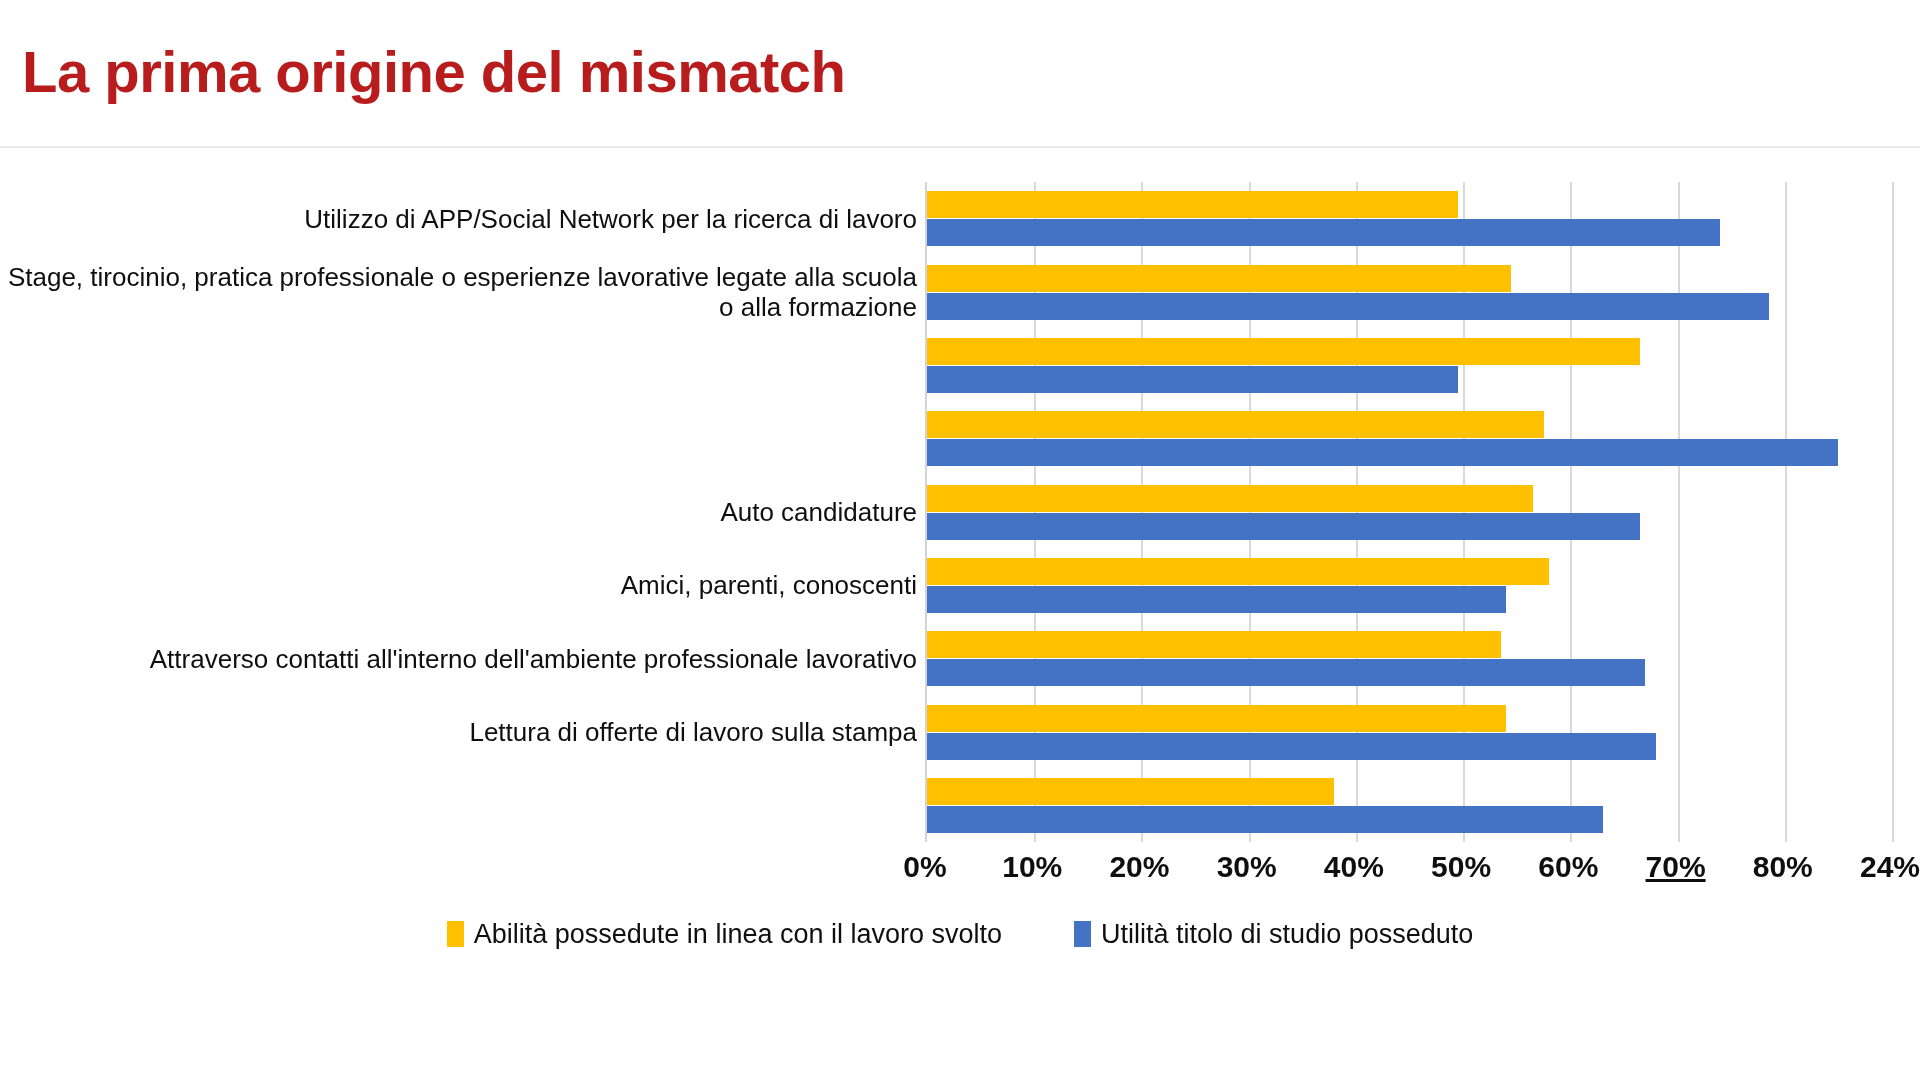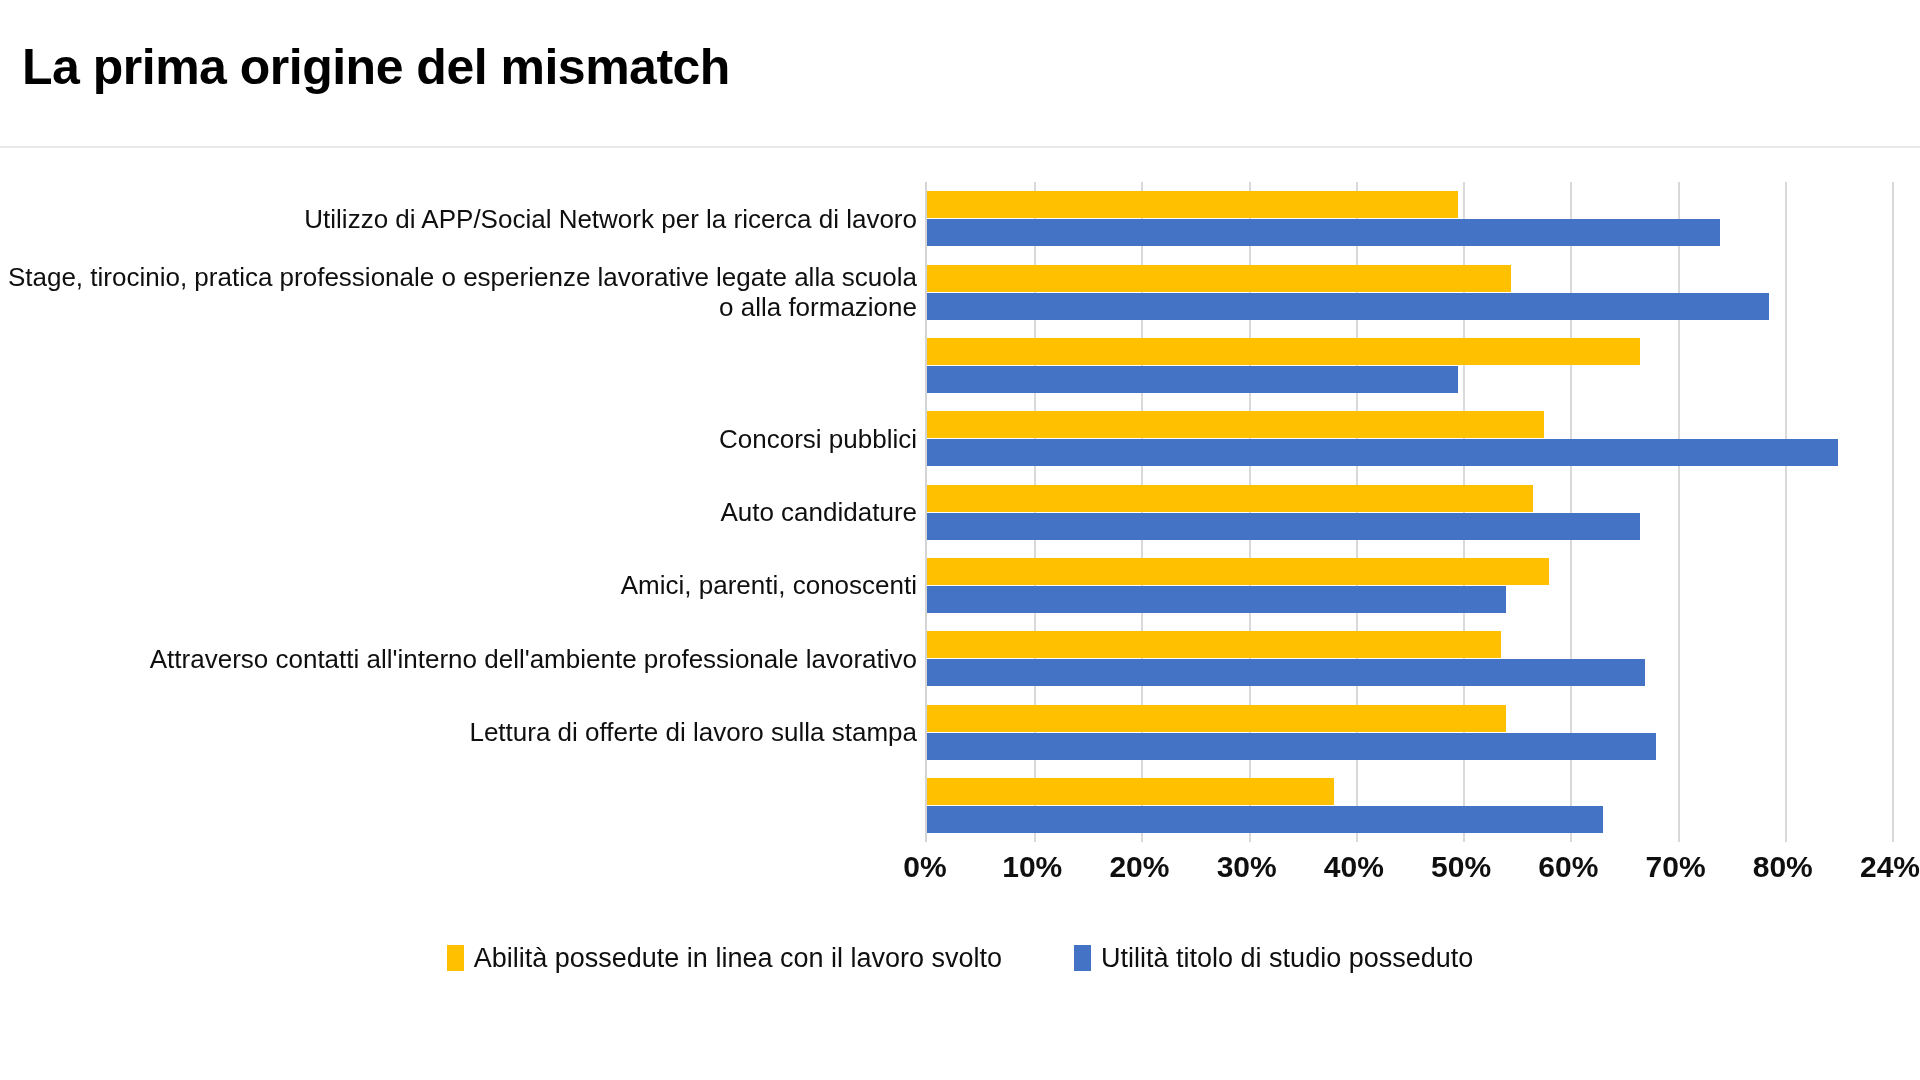--- a/index.html
+++ b/index.html
@@ -23,23 +23,23 @@
     top: 0;
     width: 1920px;
     height: 148px;
     border-bottom: 2px solid #e9e9e9;
     box-sizing: border-box;
   }
   .slide-title {
     position: absolute;
     left: 22px;
     top: 38px;
-    font-size: 50px;
+    font-size: 58px;
     font-weight: bold;
-    color: #000000;
+    color: #b91c1c;
     letter-spacing: -0.5px;
     white-space: nowrap;
     font-family: "Liberation Sans", sans-serif;
   }
 
   
   .chart-area {
     position: absolute;
     left: 0;
     top: 150px;
@@ -117,21 +117,21 @@
     font-weight: bold;
     color: #0f0f0f;
     white-space: nowrap;
     font-family: "Liberation Sans", sans-serif;
   }
 
   
   .legend {
     position: absolute;
     left: 0;
-    top: 783px;
+    top: 759px;
     width: 1920px;
     height: 50px;
     display: flex;
     align-items: center;
     justify-content: center;
     gap: 72px;
   }
   .legend-item {
     display: flex;
     align-items: center;
@@ -157,23 +157,20 @@
 </div>
 
 <div class="chart-area">
 
   <div class="cat-col">
       <div class="cat-row" style="top: -2.83333px; height: 79px; align-items: center;">
         <span>Utilizzo di APP/Social Network per la ricerca di lavoro</span>
       </div>
       <div class="cat-row" style="top: 70.5px; height: 79px;">
         <span>Stage, tirocinio, pratica professionale o esperienze lavorative legate alla scuola o alla formazione</span>
-      </div>
-      <div class="cat-row" style="top: 217.167px; height: 79px;">
-        <span>Concorsi pubblici</span>
       </div>
       <div class="cat-row" style="top: 290.5px; height: 79px;">
         <span>Auto candidature</span>
       </div>
       <div class="cat-row" style="top: 363.833px; height: 79px; padding-left: 12px;">
         <span>Amici, parenti, conoscenti</span>
       </div>
       <div class="cat-row" style="top: 437.167px; height: 79px;">
         <span>Attraverso contatti all'interno dell'ambiente professionale lavorativo</span>
       </div>
@@ -231,21 +228,21 @@
     </div>
 
   <div class="xaxis">
       <div class="xtick" style="left: 0px;">0%</div>
       <div class="xtick" style="left: 107.222px;">10%</div>
       <div class="xtick" style="left: 214.444px;">20%</div>
       <div class="xtick" style="left: 321.667px;">30%</div>
       <div class="xtick" style="left: 428.889px;">40%</div>
       <div class="xtick" style="left: 536.111px;">50%</div>
       <div class="xtick" style="left: 643.333px;">60%</div>
-      <div class="xtick" style="left: 750.556px;">70%</div>
+      <div class="xtick" style="left: 750.556px; text-decoration: underline;">70%</div>
       <div class="xtick" style="left: 857.778px;">80%</div>
       <div class="xtick" style="left: 965px;">24%</div>
     </div>
 
   <div class="legend">
       <div class="legend-item">
         <span class="swatch s0" style="background: rgb(255, 192, 0);"></span>
         <span>Abilità possedute in linea con il lavoro svolto</span>
       </div>
       <div class="legend-item">

